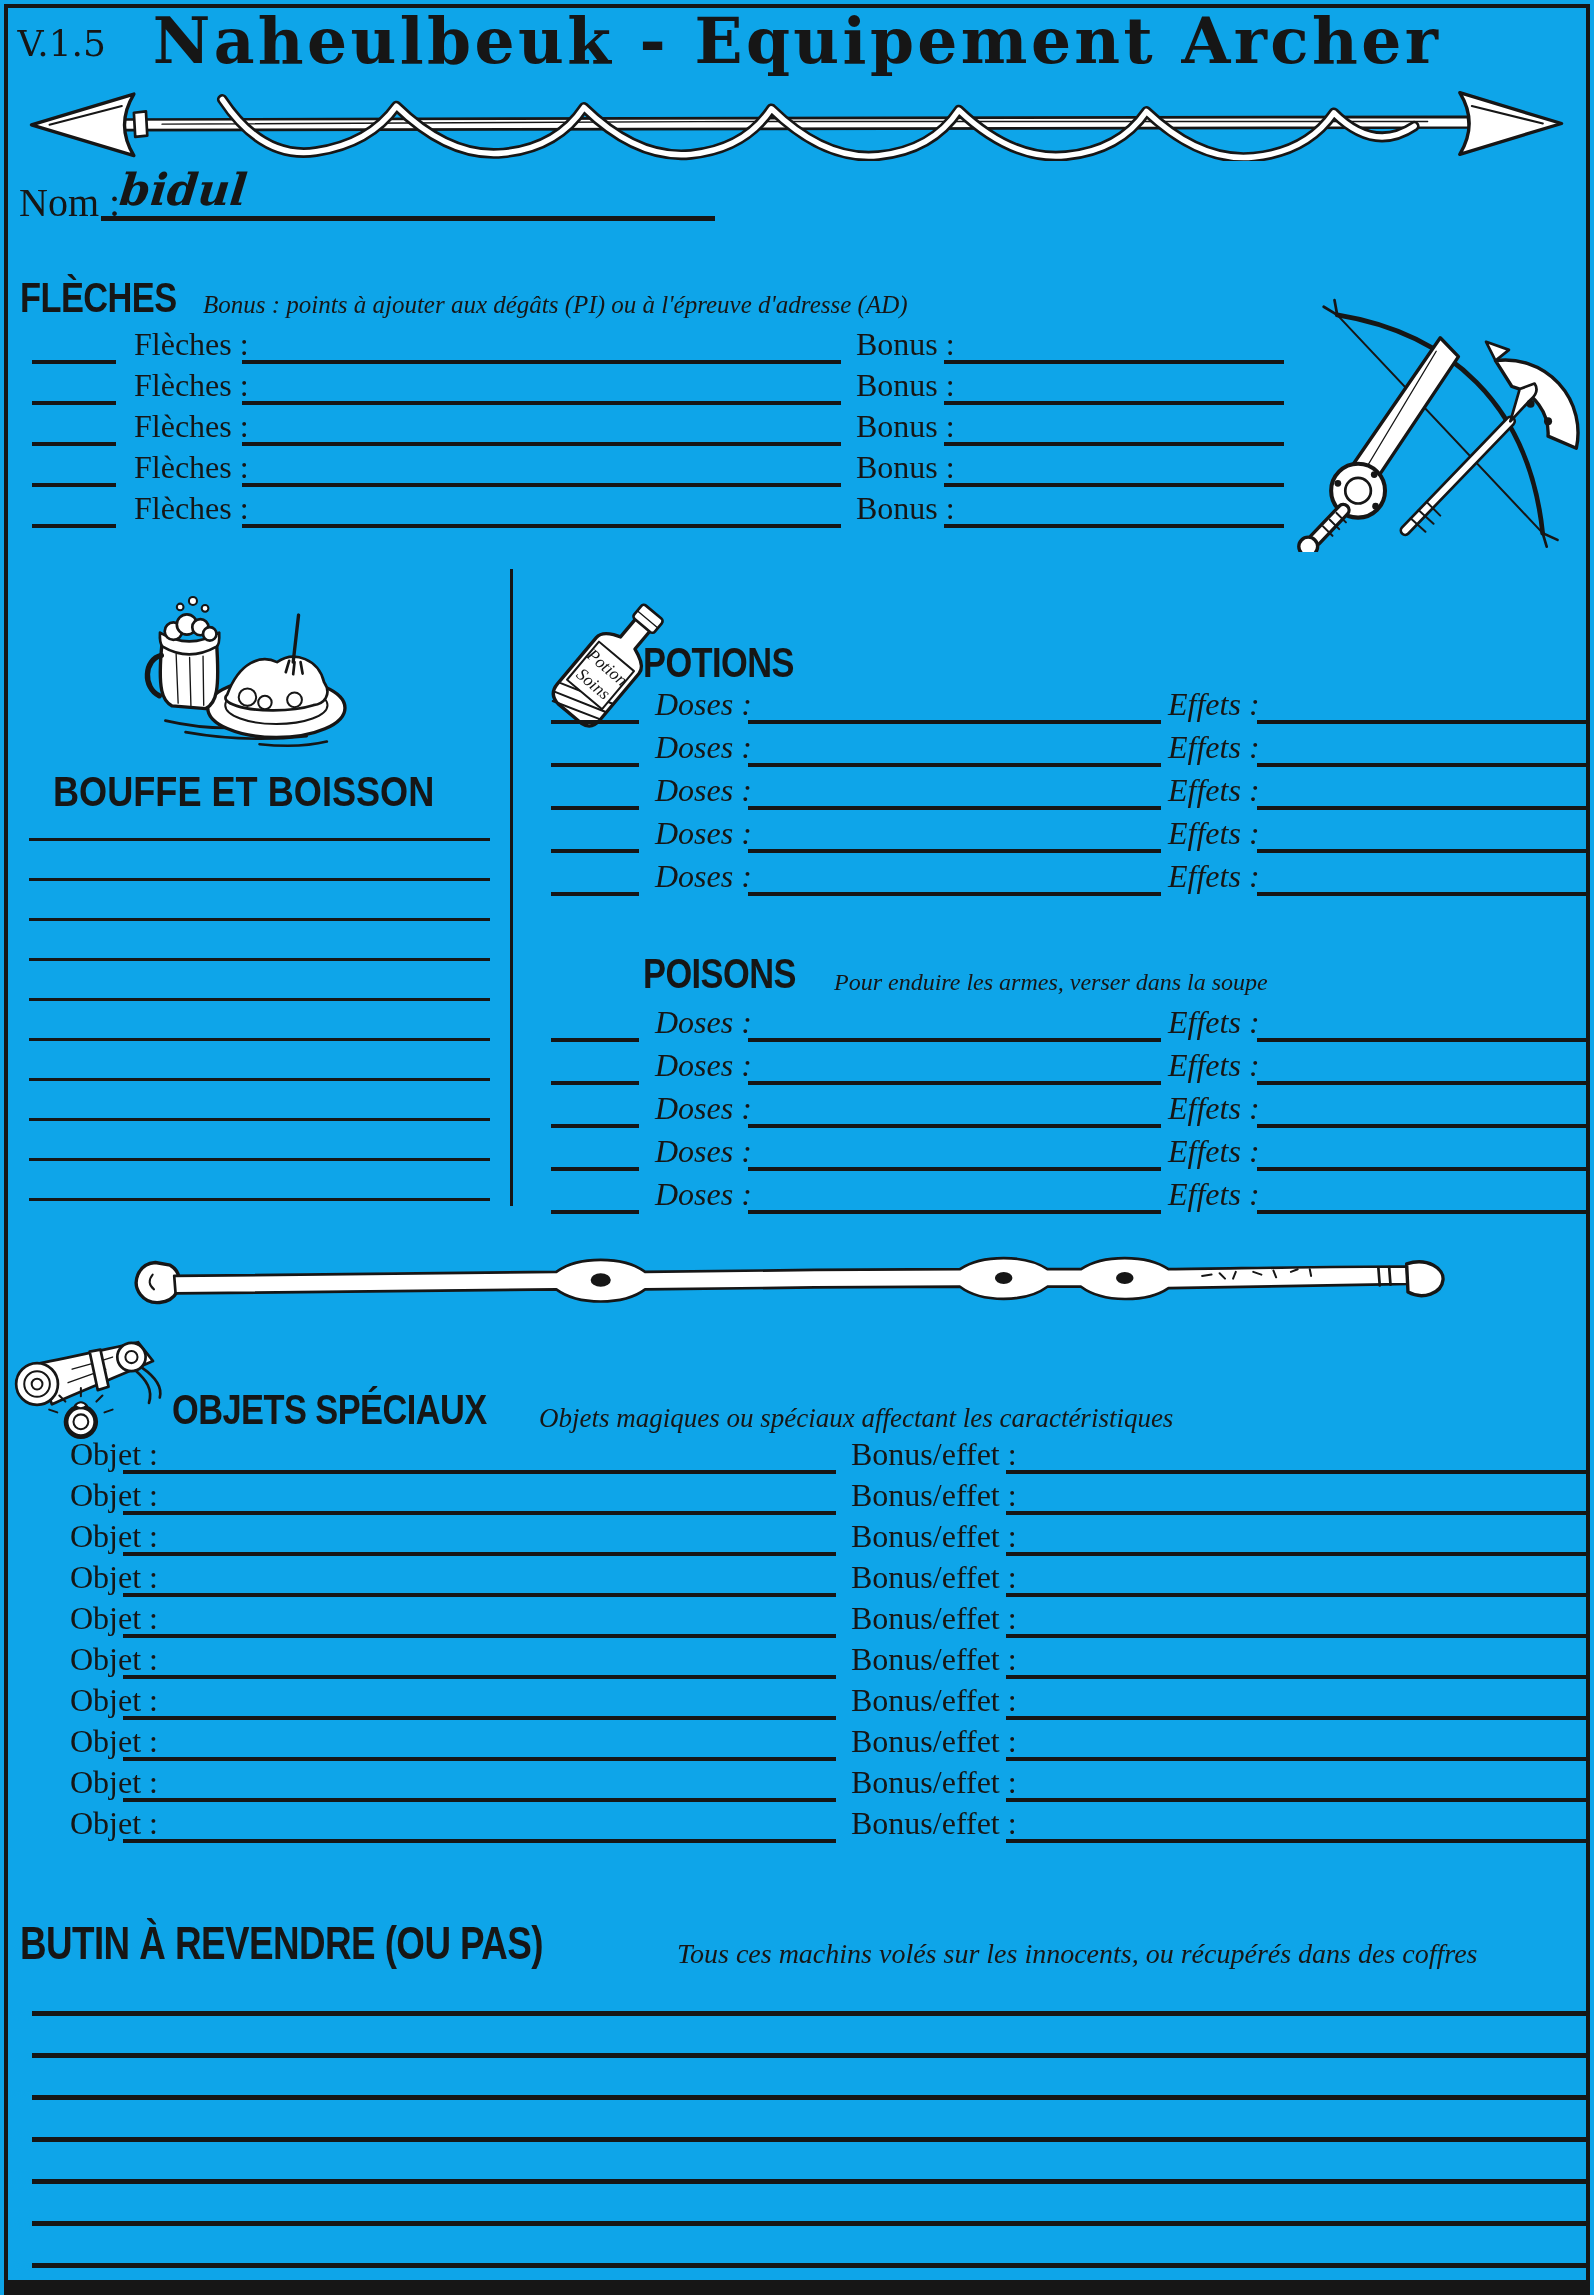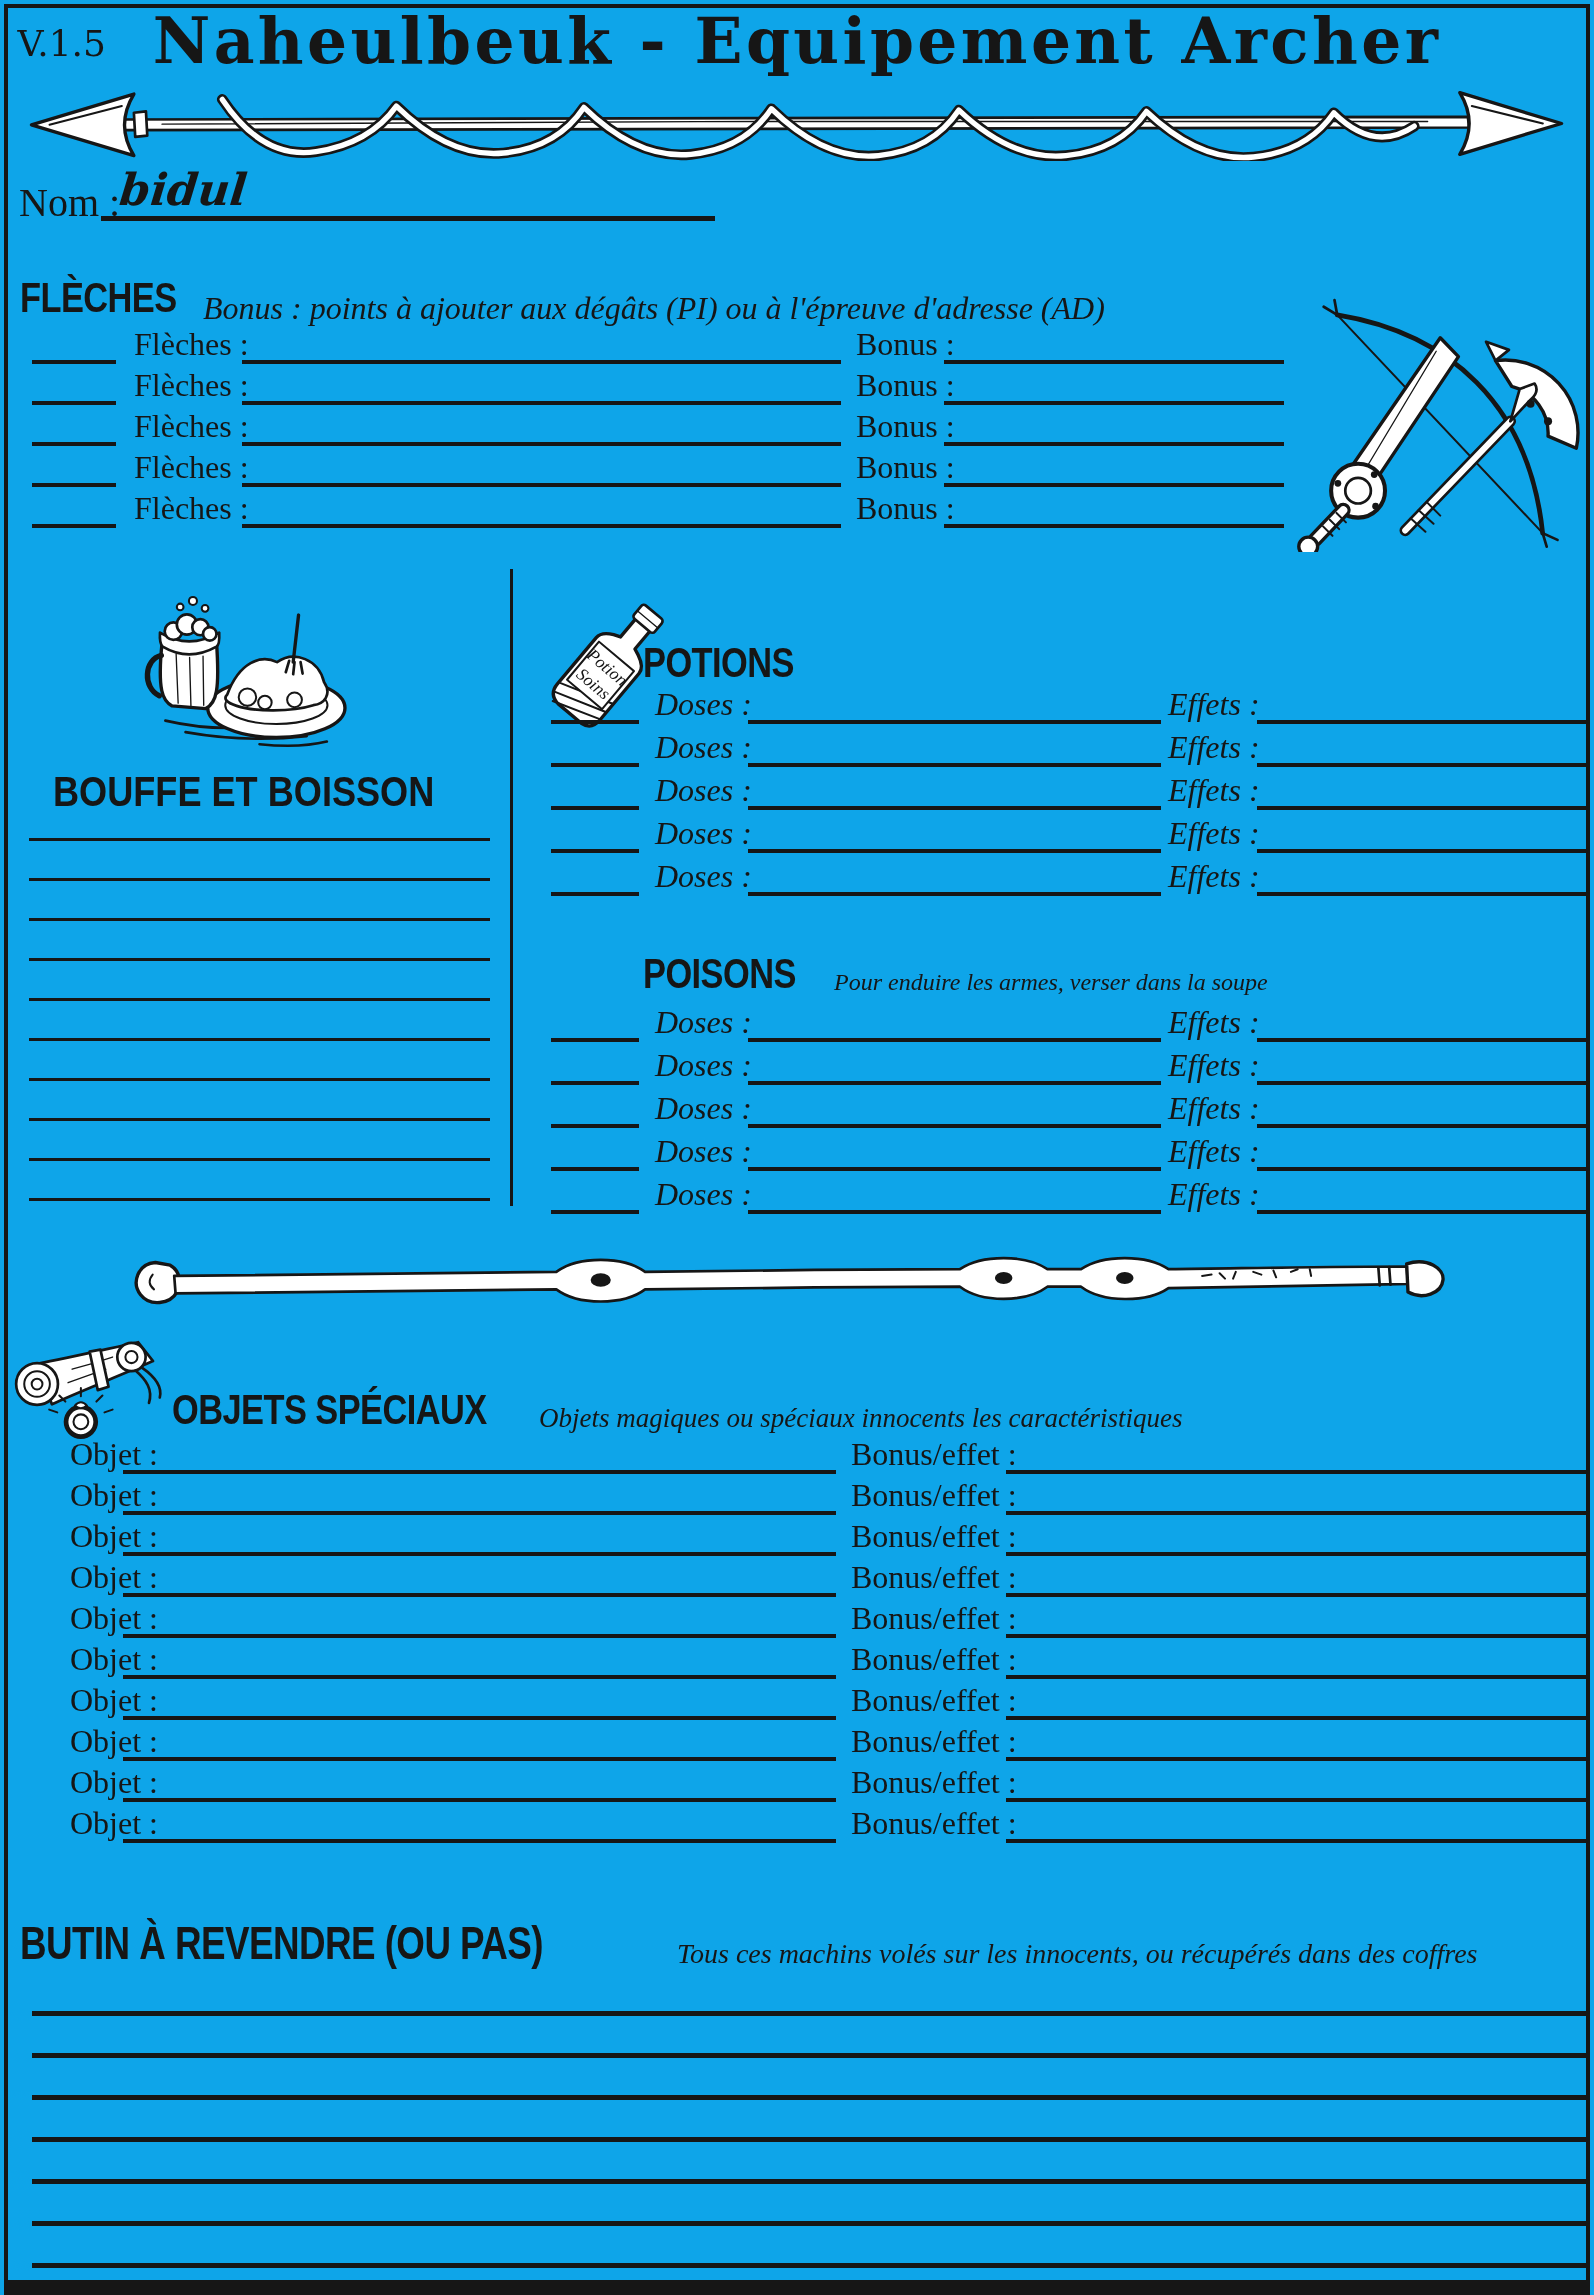--- a/index.html
+++ b/index.html
@@ -99,21 +99,21 @@
     <path class="ink" stroke-width="3" d="M2272,56 L2166,30"></path>
     <path class="ink" stroke-width="16" d="M300,20 Q360,110 440,98 Q520,86 560,30 Q640,108 720,100 Q800,92 840,32 Q920,110 1000,102 Q1080,94 1120,34 Q1200,112 1280,104 Q1360,96 1400,36 Q1480,112 1560,104 Q1640,96 1680,38 Q1760,114 1840,106 Q1920,98 1960,40 Q2020,100 2080,60"></path>
     <path class="ink" stroke-width="8" stroke="#ffffff" style="stroke:#fff" d="M300,20 Q360,110 440,98 Q520,86 560,30 Q640,108 720,100 Q800,92 840,32 Q920,110 1000,102 Q1080,94 1120,34 Q1200,112 1280,104 Q1360,96 1400,36 Q1480,112 1560,104 Q1640,96 1680,38 Q1760,114 1840,106 Q1920,98 1960,40 Q2020,100 2080,60"></path>
   </svg>
 
   <span class="nom-label">Nom :</span>
   <span class="nom-value">bidul</span>
   <div class="nom-line"></div>
 
   <div class="h1" style="left:20px; top:276px; font-size:43px;">FLÈCHES</div>
-  <div class="note" style="left:203px; top:291px; font-size:32px;">Bonus : points à ajouter aux dégâts (PI) ou à l'épreuve d'adresse (AD)</div>
+  <div class="note" style="left:203px; top:291px; font-size:25px;">Bonus : points à ajouter aux dégâts (PI) ou à l'épreuve d'adresse (AD)</div>
   <div class="rows" id="fleches-rows">
     <div class="frow">
       <span class="ln fs1"></span>
       <span class="lbl fl1">Flèches :</span>
       <span class="ln fm"></span>
       <span class="lbl fb">Bonus :</span>
       <span class="ln fe"></span>
     </div>
   <div class="frow">
       <span class="ln fs1"></span>
@@ -339,21 +339,21 @@
     <path class="solid" stroke-width="4" d="M118,44 L134,41 L146,96 L130,101 Z"></path>
     <circle class="solid" stroke-width="4" cx="180" cy="52" r="21"></circle>
     <circle class="ink" stroke-width="3" cx="180" cy="52" r="9"></circle>
     <path class="ink" stroke-width="4" d="M186,72 C202,86 212,100 206,120 M196,68 C216,82 226,96 222,112"></path>
     <circle class="solid" stroke-width="7" cx="105" cy="148" r="22"></circle>
     <circle class="ink" stroke-width="3" cx="105" cy="148" r="11"></circle>
     <path class="solid" stroke-width="3" d="M96,124 q9,-10 18,0 q-9,8 -18,0 Z"></path>
     <path class="ink" stroke-width="3" d="M82,118 l-9,-9 M105,110 l0,-12 M128,118 l9,-9 M70,134 l-12,-4 M140,134 l12,-4"></path>
   </svg>
   <div class="h1" style="left:172px; top:1388px; font-size:43px;">OBJETS SPÉCIAUX</div>
-  <div class="note" style="left:539px; top:1404px; font-size:27px;">Objets magiques ou spéciaux innocents les caractéristiques</div>
+  <div class="note" style="left:539px; top:1404px; font-size:27px;">Objets magiques ou spéciaux affectant les caractéristiques</div>
   <div class="rows" id="objets-rows">
     <div class="frow">
       <span class="lbl ol">Objet :</span>
       <span class="ln om"></span>
       <span class="lbl ob">Bonus/effet :</span>
       <span class="ln oe"></span>
     </div>
   <div class="frow">
       <span class="lbl ol">Objet :</span>
       <span class="ln om"></span>

